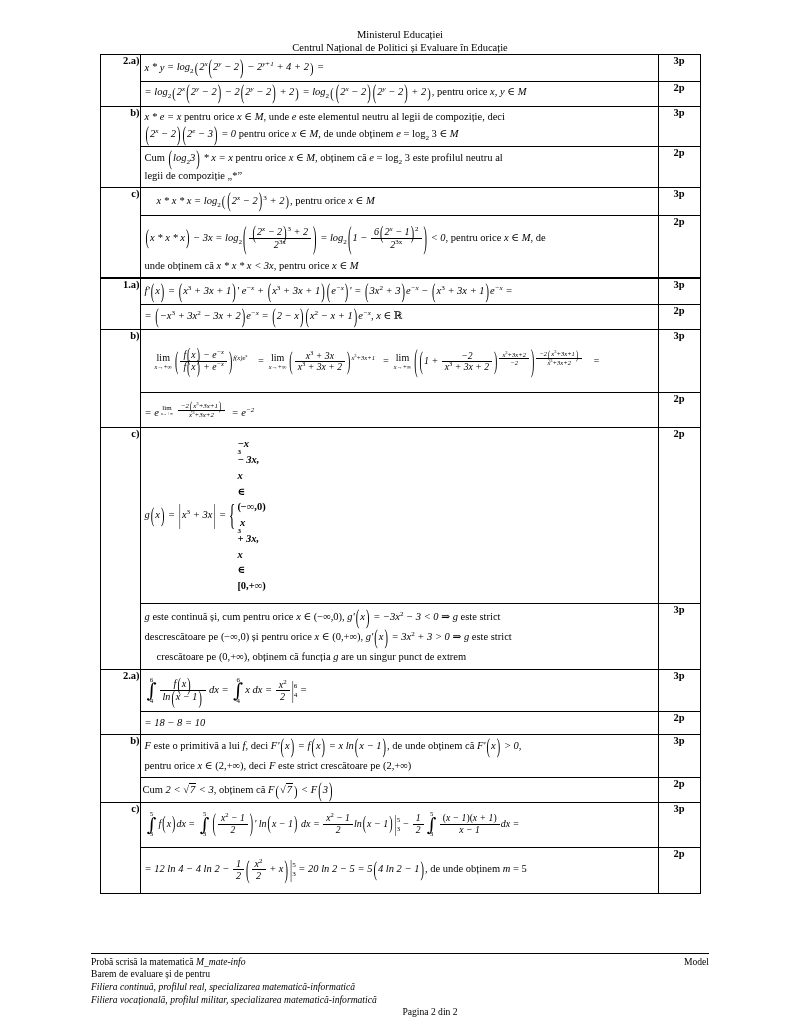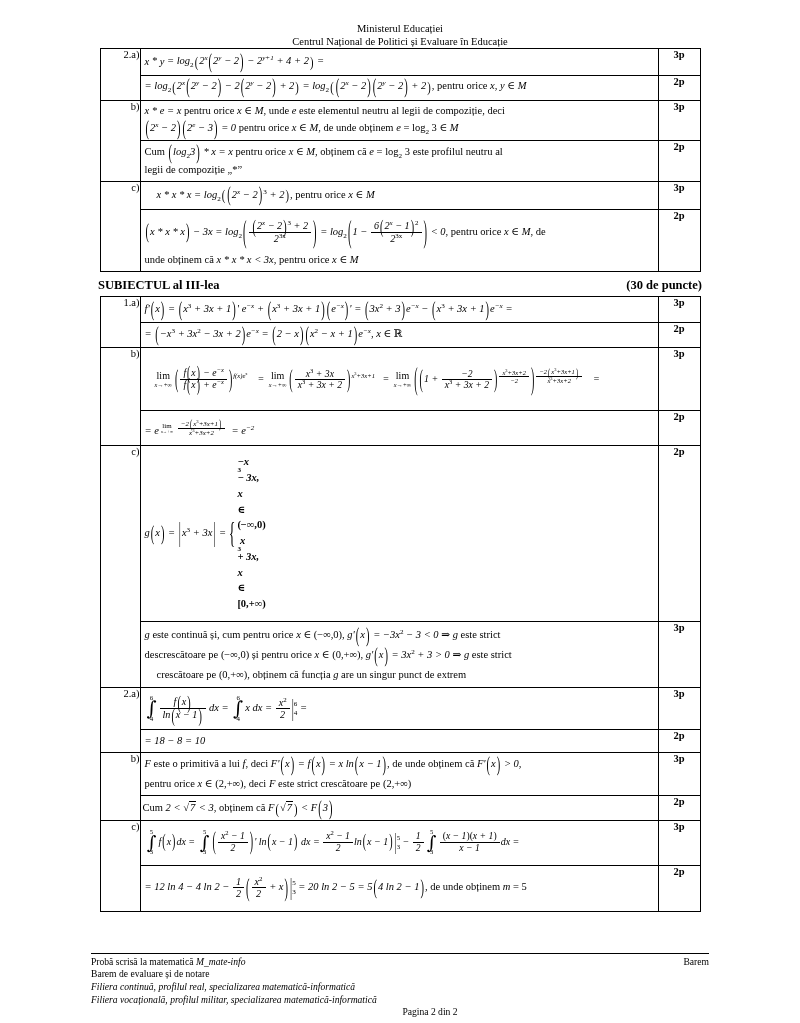--- a/index.html
+++ b/index.html
@@ -21,21 +21,21 @@
     position: relative;
     padding: 0;
     box-sizing: border-box;
   }
 
   
   .doc-header {
     text-align: center;
     font-size: 10.5px;
     line-height: 1.25;
-    padding-top: 22px;
+    padding-top: 28px;
   }
   .doc-header div { white-space: nowrap; }
 
   
   .grid {
     border-collapse: collapse;
     table-layout: fixed;
     margin: 0 auto;
     border: 1.6px solid #000;
   }
@@ -44,21 +44,21 @@
     vertical-align: top;
     padding: 0;
   }
   .col-label { width: 40px; }
   .col-body  { width: 518px; }
   .col-pts   { width: 42px; }
 
   .lbl {
     text-align: right;
     padding: 3px 4px 0 1px;
-    font-weight: normal;
+    font-weight: bold;
     font-size: 10.5px;
     font-family: "Liberation Serif", serif;
   }
   .pts {
     text-align: center;
     font-weight: bold;
     font-size: 10.5px;
     vertical-align: middle;
     padding: 2px 0;
   }
@@ -319,24 +319,20 @@
         </div>
         <div style="padding:2px 0 3px 4px;">
           <span class="txt">unde obținem că</span> <span class="m">x * x * x &lt; 3x</span><span class="txt">, pentru orice</span> <span class="m">x</span> <span class="up">∈</span> <span class="m">M</span>
         </div>
       </td>
       <td class="pts">2p</td>
     </tr>
   </tbody>
     </table>
 
-  <div class="section-head">
-    <span>SUBIECTUL al III-lea</span>
-    <span>(30 de puncte)</span>
-  </div>
 
   <table class="grid">
     <colgroup>
         <col class="col-label">
         <col class="col-body">
         <col class="col-pts">
       </colgroup>
 
     <tbody>
         <tr>
@@ -462,22 +458,22 @@
         </div>
       </td>
       <td class="pts">2p</td>
     </tr>
   </tbody>
     </table>
 
   <div class="footer-wrap">
     <div class="footer-rule"></div>
     <div class="footer">
-      <div class="model">Barem</div>
+      <div class="model">Model</div>
       <div class="fl1"><span>Probă scrisă la matematică </span><span class="mi">M_mate-info</span></div>
-      <div>Barem de evaluare și de notare</div>
+      <div>Barem de evaluare și de pentru</div>
       <div class="ital">Filiera continuă, profilul real, specializarea matematică-informatică</div>
       <div class="ital">Filiera vocațională, profilul militar, specializarea matematică-informatică</div>
       <div class="pag">Pagina 2 din 2</div>
     </div>
   </div>
 
 </div>
 
 </body></html>

